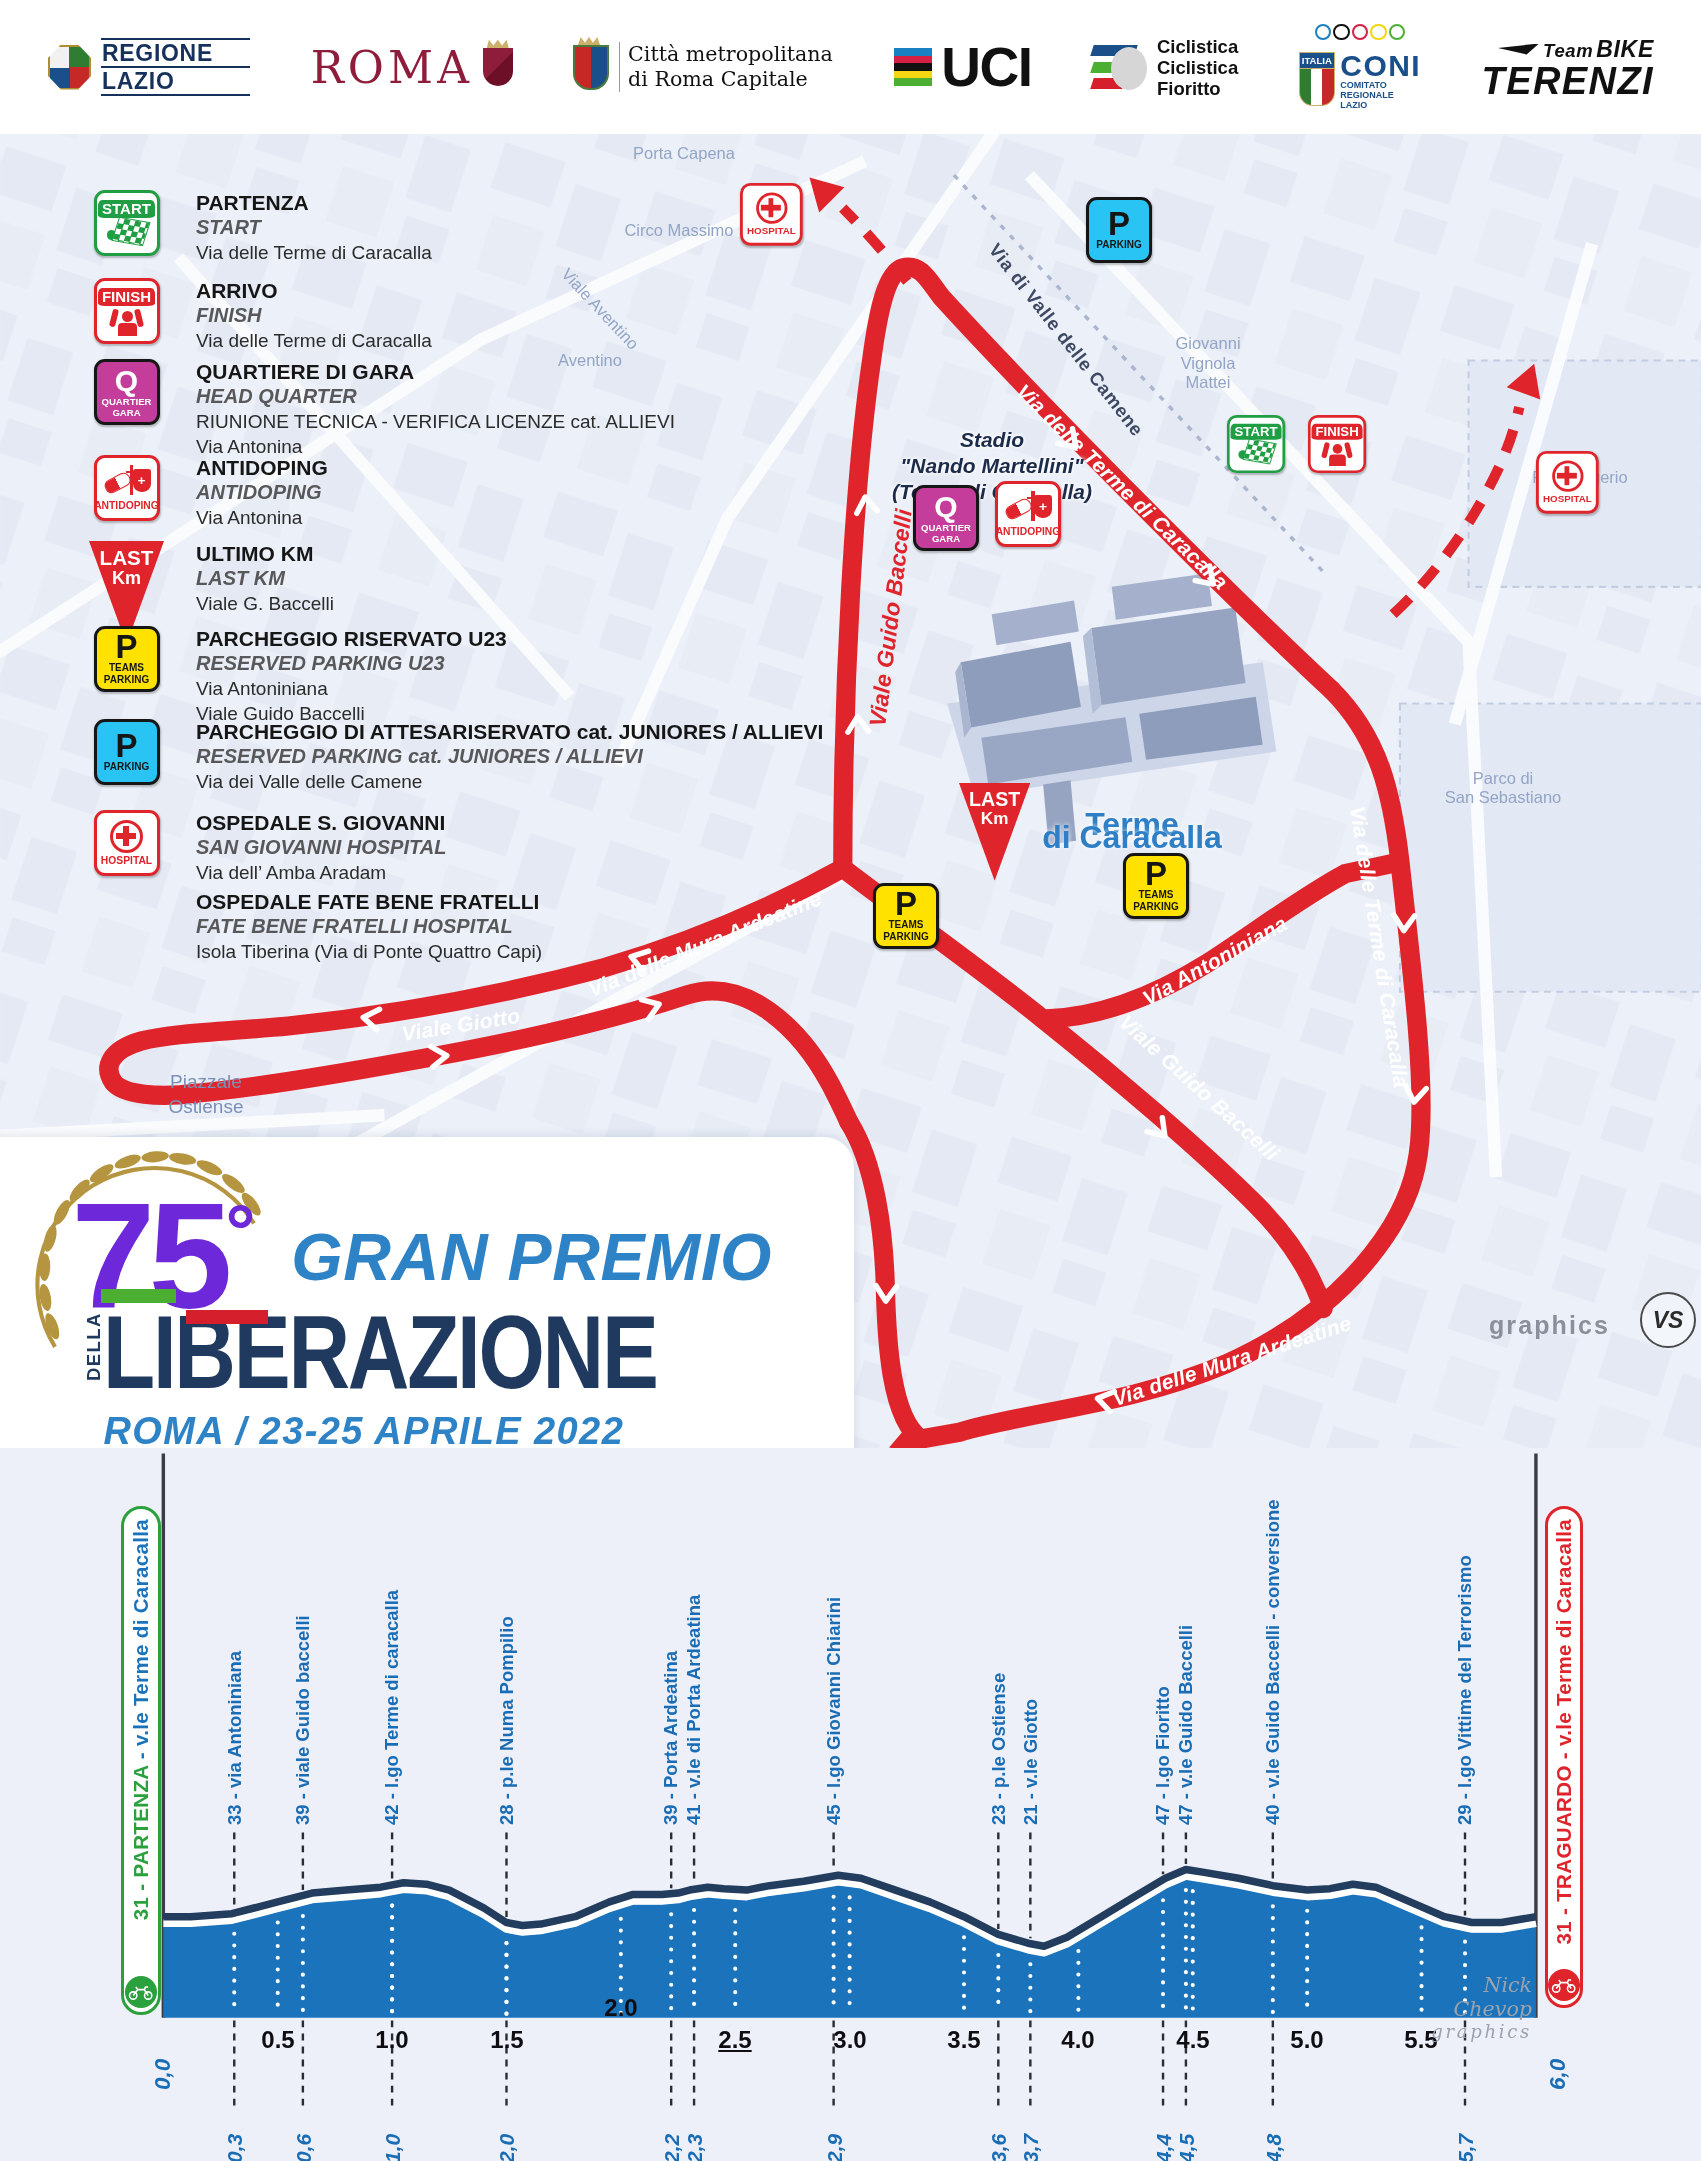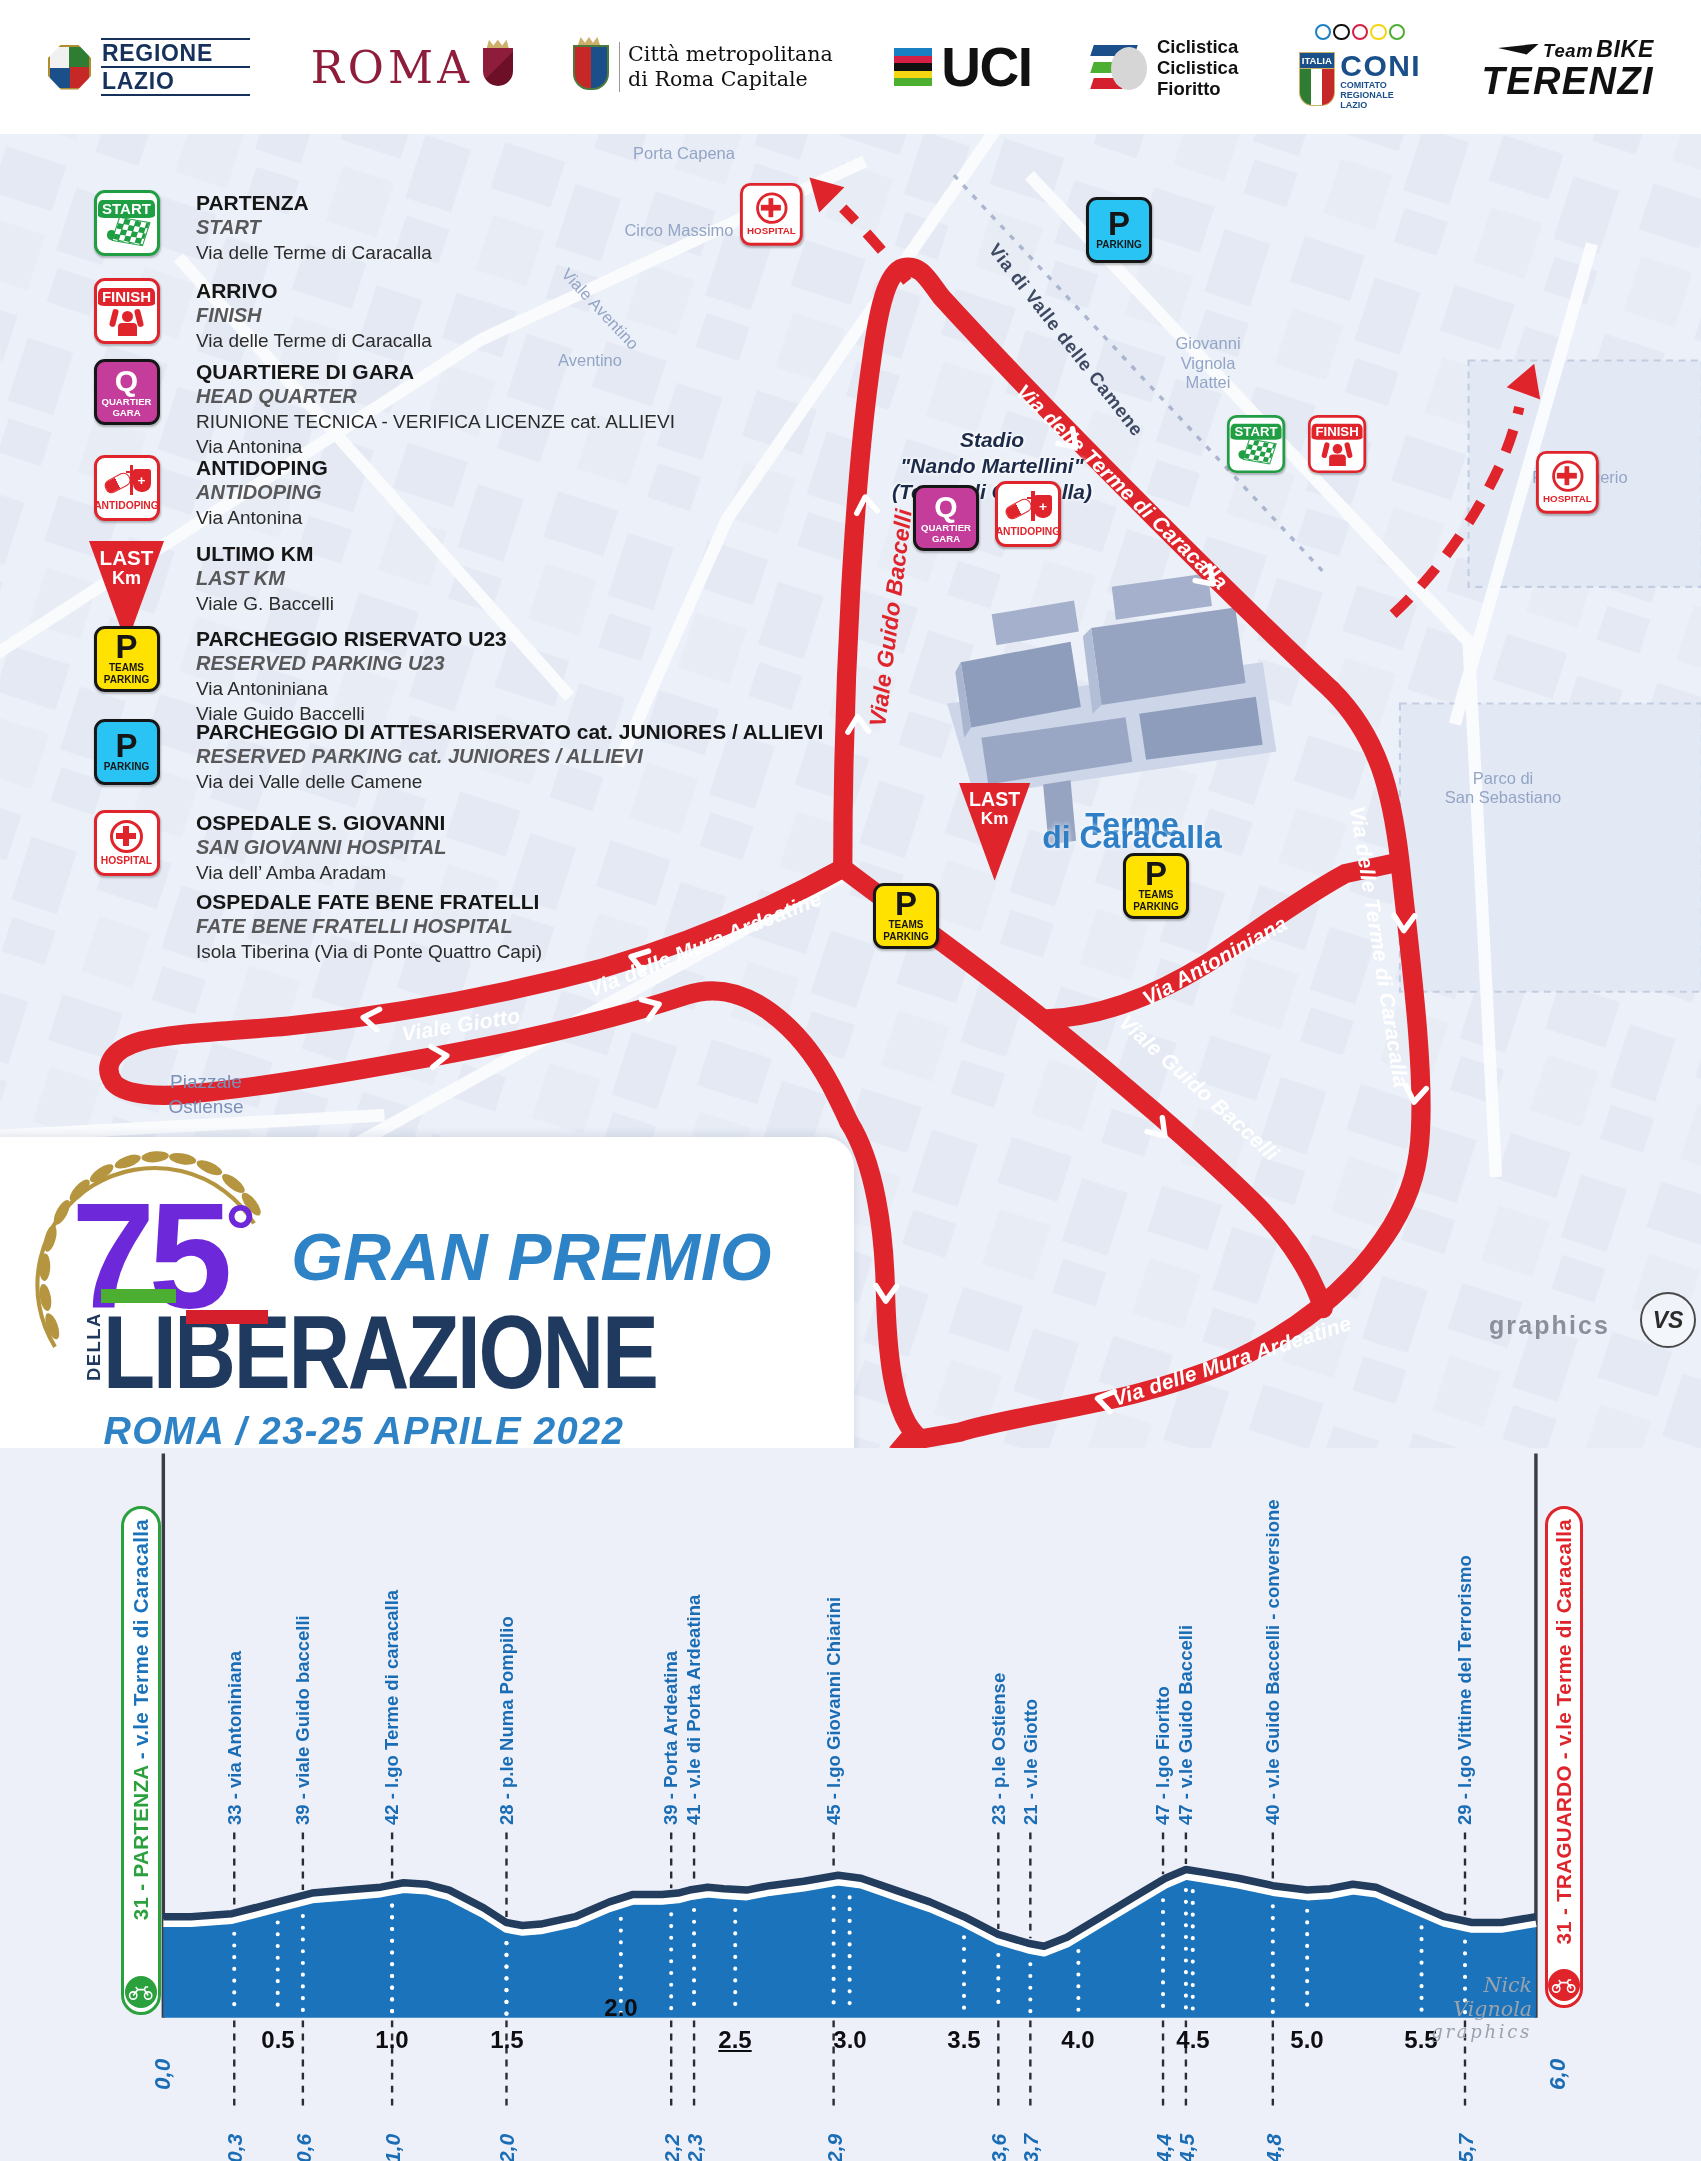--- a/index.html
+++ b/index.html
@@ -704,18 +704,18 @@
             <g stroke="#fff" stroke-width="2.4" fill="none">
               <circle cx="8" cy="17" r="5.6"></circle>
               <circle cx="31" cy="17" r="5.6"></circle>
               <path d="M8,17 L15,8 L25,8 L31,17 M15,8 L12,4 M25,8 L27,4 L31,4"></path>
             </g>
           </svg>
       </div>
     </div>
 
     <div id="profile-watermark">
-      <div class="w1">Nick Vignola</div>
+      <div class="w1">Nick Chevop</div>
       <div class="w2">graphics</div>
     </div>
   </div>
 </div>
 
 
 </body></html>

